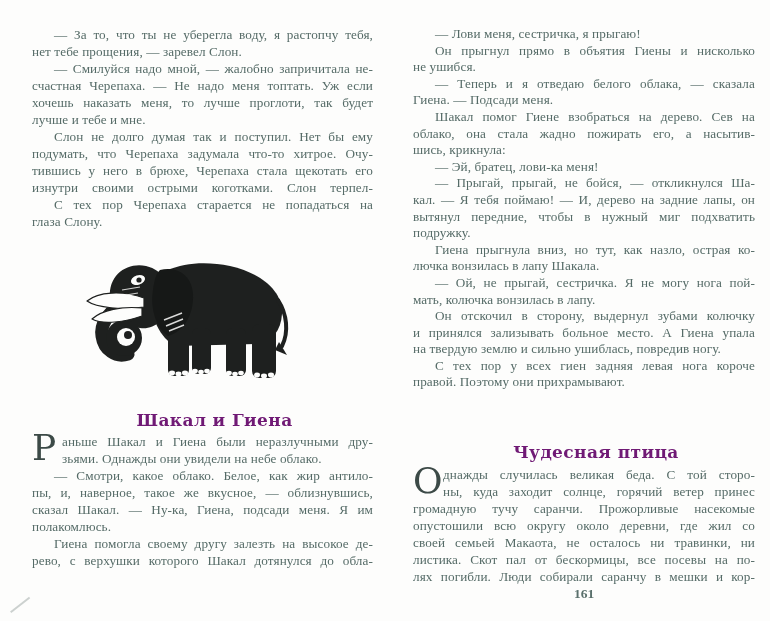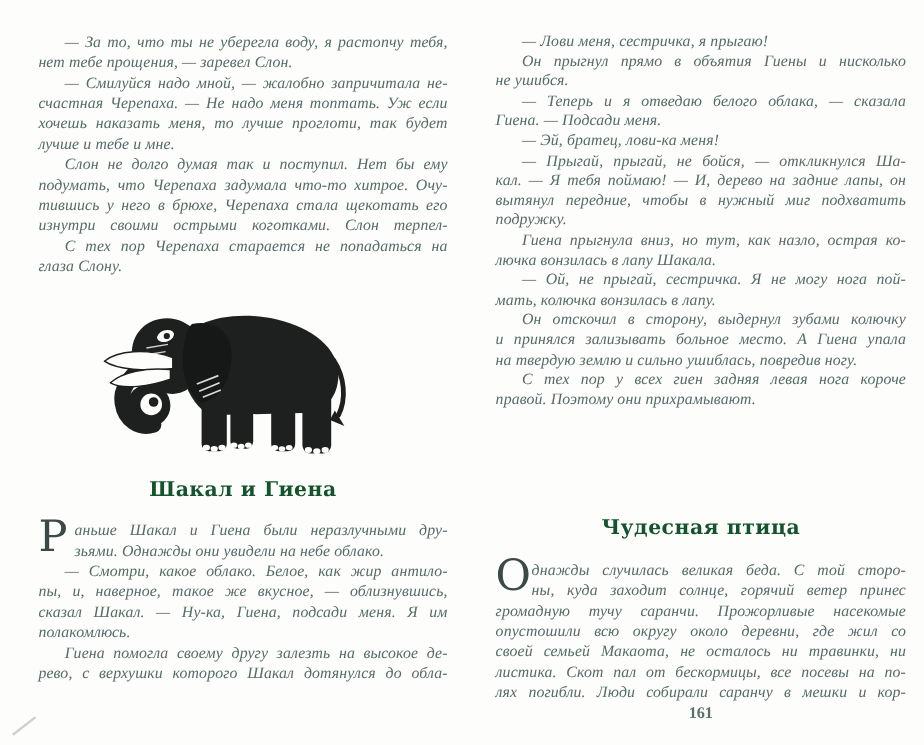--- a/index.html
+++ b/index.html
@@ -17,40 +17,40 @@
   .textblock {
     position: absolute; left: 0; width: 100%;
     color: #556b67;
     font-size: 13.2px;
     line-height: 17px;
     letter-spacing: 0.1px;
   }
   .lh-tight { line-height: 16.6px; }
 
   .para { position: relative; }
-  .line { text-align: justify; text-align-last: justify; white-space: nowrap; font-style: italic; }
+  .line { text-align: justify; text-align-last: justify; white-space: nowrap; }
   .line-last { text-align-last: left; }
   .line-indent { text-indent: 22px; }
   .line-dropcap-offset { padding-left: 30px; box-sizing: border-box; white-space: normal; }
 
   .dropcap {
     position: absolute; left: 0; top: -3px;
     font-size: 36px; line-height: 1;
     color: #3c4a47;
     font-family: "DejaVu Serif", serif;
   }
 
   .story-title {
     position: absolute; left: 0; width: 100%;
-    margin: 0; text-align: center;
+    margin: 12px; text-align: center;
     font-family: "DejaVu Serif", serif;
     font-weight: 600;
     font-size: 17px;
     letter-spacing: 0.4px;
-    color: #14532d;
+    color: #701a75;
   }
 
   .pagenum {
     position: absolute; left: 0; width: 100%;
     text-align: center;
     color: #5a706c; font-size: 13.5px;
   }
 
   .illustration { position: absolute; }
 
@@ -190,20 +190,25 @@
         </div>
         <div class="para">
           <div class="line line-indent">Он прыгнул прямо в объятия Гиены и нисколько</div>
           <div class="line line-last">не ушибся.</div>
         </div>
         <div class="para">
           <div class="line line-indent">— Теперь и я отведаю белого облака, — сказала</div>
           <div class="line line-last">Гиена. — Подсади меня.</div>
         </div>
         <div class="para">
+          <div class="line line-indent">Шакал помог Гиене взобраться на дерево. Сев на</div>
+          <div class="line">облако, она стала жадно пожирать его, а насытив-</div>
+          <div class="line line-last">шись, крикнула:</div>
+        </div>
+        <div class="para">
           <div class="line line-last line-indent">— Эй, братец, лови-ка меня!</div>
         </div>
         <div class="para">
           <div class="line line-indent">— Прыгай, прыгай, не бойся, — откликнулся Ша-</div>
           <div class="line">кал. — Я тебя поймаю! — И, дерево на задние лапы, он</div>
           <div class="line">вытянул передние, чтобы в нужный миг подхватить</div>
           <div class="line line-last">подружку.</div>
         </div>
         <div class="para">
           <div class="line line-indent">Гиена прыгнула вниз, но тут, как назло, острая ко-</div>

